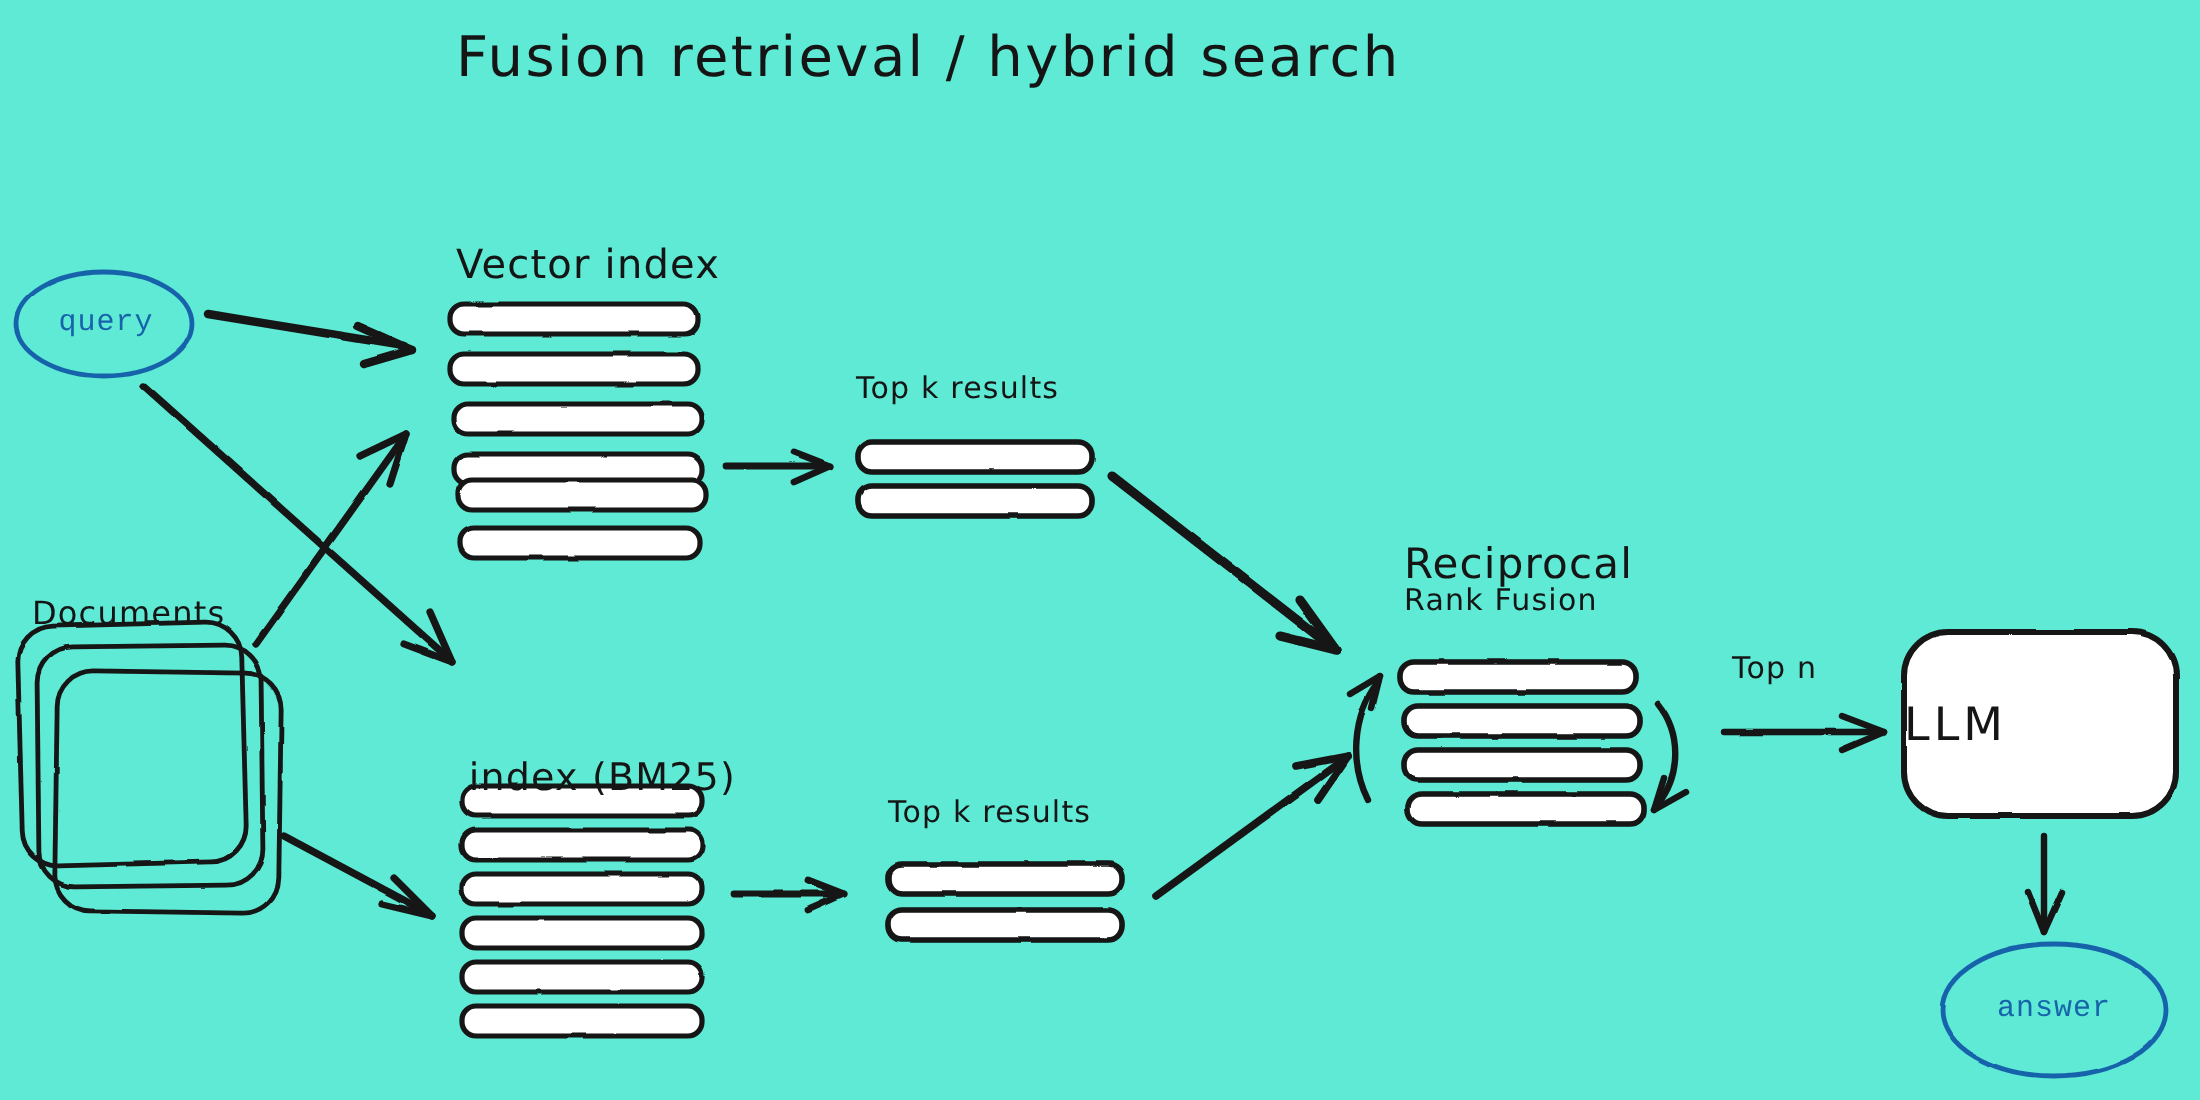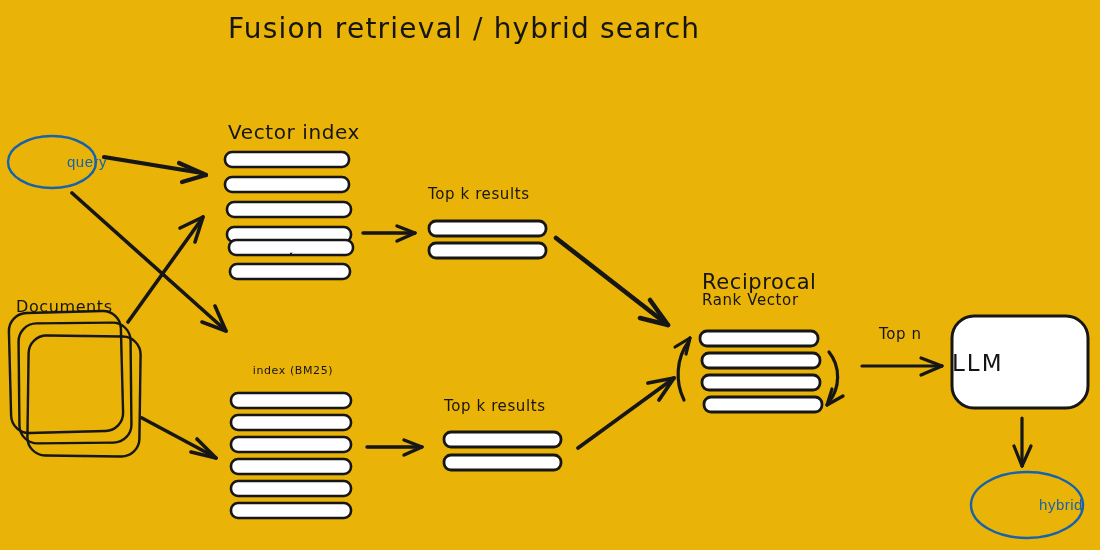--- a/index.html
+++ b/index.html
@@ -4,21 +4,21 @@
 <style>
   html, body {
     margin: 0;
     padding: 0;
     background: #ffffff;
   }
   #canvas {
     position: relative;
     width: 1100px;
     height: 550px;
-    background: #eab308;
+    background: #5eead4;
     overflow: hidden;
     font-family: "DejaVu Sans", sans-serif;
   }
   #svg-layer {
     position: absolute;
     top: 0; left: 0;
     width: 1100px;
     height: 550px;
   }
   .label {
@@ -33,26 +33,25 @@
   }
   #diagram-title {
     font-size: 28px;
     letter-spacing: 1.2px;
     left: 228px;
     top: 12px;
   }
   .node-text {
     position: absolute;
     color: #1864ab;
-    font-family: Liberation Sans, sans-serif;
+    font-family: Liberation Mono, monospace;
     font-size: 15px;
     letter-spacing: 0.5px;
     text-align: center;
     user-select: none;
-    margin-left: 34px;
   }
   .box-text {
     position: absolute;
     color: #151515;
     font-family: "DejaVu Sans", sans-serif;
     font-size: 23px;
     letter-spacing: 2px;
     text-align: left;
     user-select: none;
   }
@@ -202,28 +201,28 @@
       <ellipse cx="1027" cy="505" rx="56" ry="33" fill="none" stroke="#1864ab" stroke-width="2.4" stroke-linecap="round"></ellipse>
     </g>
   </svg>
 
   <div class="node-text" style="left:8px; top:153px; width:90px;">query</div>
 
   <div class="label" style="left:16px; top:297px; font-size:16px;">Documents</div>
 
   <div class="label" style="left:228px; top:120px; font-size:20px;">Vector index</div>
 
-  <div class="label lbl-center" style="left:218px; top:364px; width:150px; font-size:11px;">index (BM25)</div>
+  <div class="label lbl-center" style="left:218px; top:378px; width:150px; font-size:19px;text-align:right;">index (BM25)</div>
 
   <div class="label" style="left:428px; top:185px; font-size:15px;">Top k results</div>
 
   <div class="label" style="left:444px; top:397px; font-size:15px;">Top k results</div>
 
   <div class="label" style="left:702px; top:270px; font-size:21px;">Reciprocal</div>
-  <div class="label" style="left:702px; top:291px; font-size:15px;">Rank Vector</div>
-
-  <div class="label" style="left:866px; top:325px; font-size:15px;margin-left:13px;">Top n</div>
+  <div class="label" style="left:702px; top:291px; font-size:15px;">Rank Fusion</div>
+
+  <div class="label" style="left:866px; top:325px; font-size:15px;">Top n</div>
 
   <div class="box-text" style="left:952px; top:350px; width:136px;">LLM</div>
 
-  <div class="node-text" style="left:967px; top:496px; width:120px;">hybrid</div>
+  <div class="node-text" style="left:967px; top:496px; width:120px;">answer</div>
 
 </div>
 
 </body></html>

